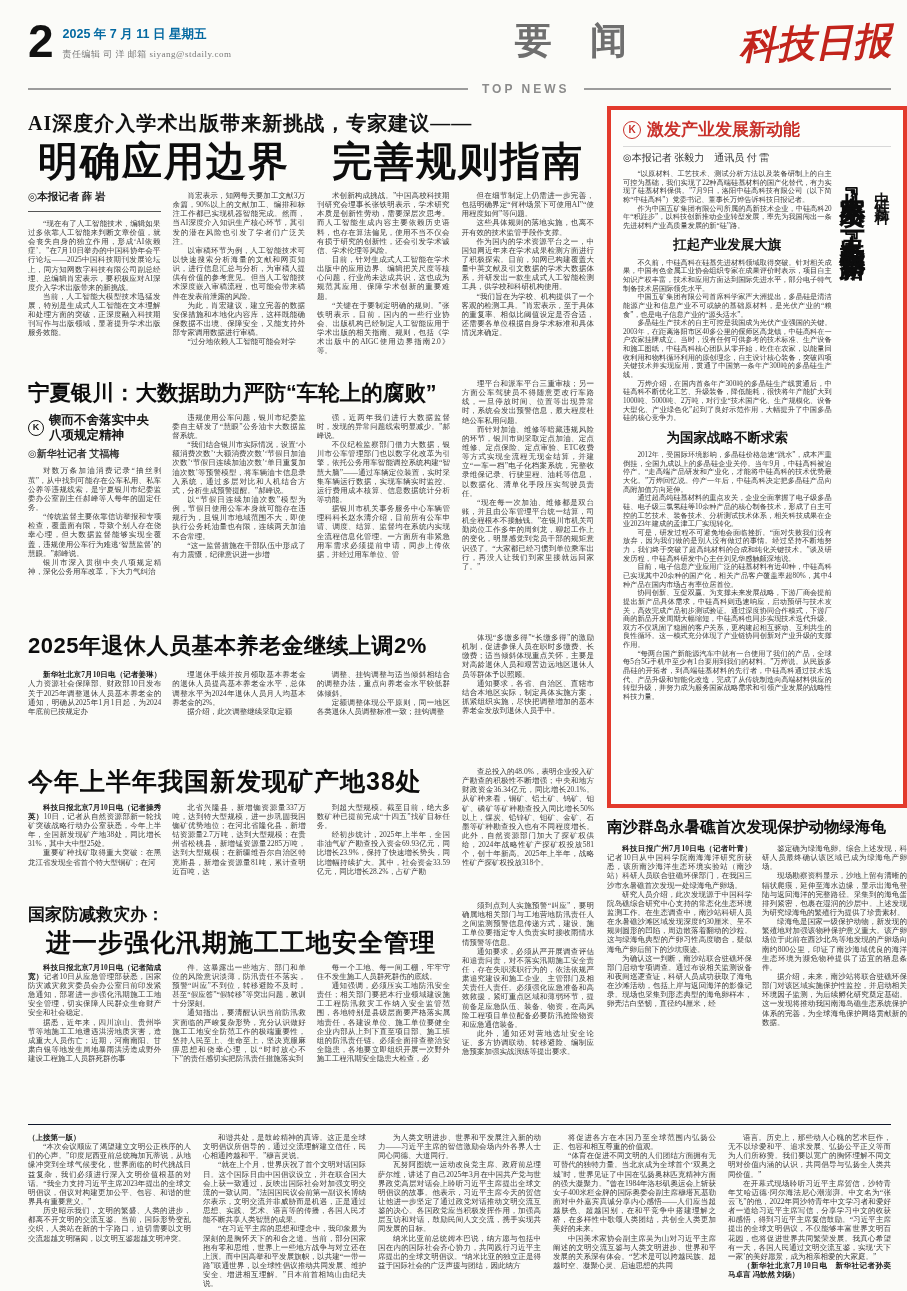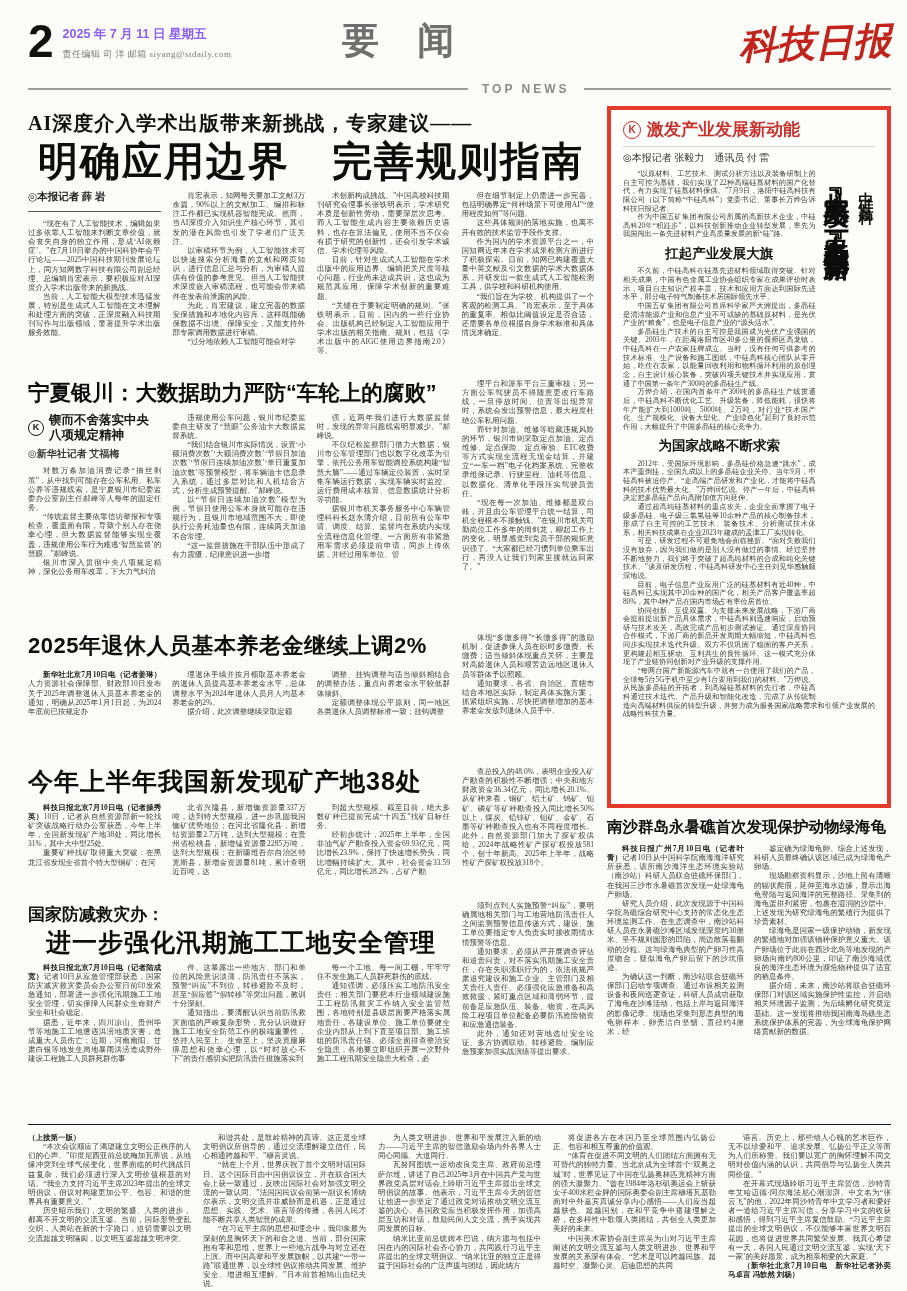--- a/index.html
+++ b/index.html
@@ -3,33 +3,33 @@
 <meta charset="utf-8">
 <style>
   html,body{margin:0;padding:0;background:#e8e8e6;}
   .page{width:907px;height:1291px;margin:0 auto;background:#fbfbf8;overflow:hidden;
         font-family:"Liberation Serif","DejaVu Serif",serif;color:#2d2d2d;box-sizing:border-box;}
   
   .header{display:flex;align-items:flex-start;padding:22px 16px 0 28px;height:56px;}
   .header-left{display:flex;gap:9px;width:300px;}
   .page-num{font-family:"Liberation Sans",sans-serif;font-weight:900;font-size:46px;line-height:.85;color:#111;}
   .date-block{padding-top:4px;}
-  .date{font-family:"Liberation Sans",sans-serif;font-weight:700;font-size:12.5px;color:#8b5cf6;}
+  .date{font-family:"Liberation Sans",sans-serif;font-weight:700;font-size:12.5px;color:#0369a1;}
   .editor-line{font-size:9px;color:#777;margin-top:5px;letter-spacing:.5px;}
-  .header-center{flex:1;text-align:left;}
+  .header-center{flex:1;text-align:right;}
   .section-title{font-family:"Liberation Sans",sans-serif;font-weight:900;font-size:37px;color:#6f6f6f;letter-spacing:14px;text-indent:14px;line-height:1;}
   .header-right{width:250px;text-align:right;padding-top:2px;}
   .masthead{font-family:"DejaVu Serif",serif;font-weight:700;font-style:italic;font-size:38px;color:#c2241c;transform:rotate(-2deg);display:inline-block;line-height:1;}
   .topnews-row{display:flex;align-items:center;padding:0 16px 0 28px;height:22px;}
   .rule{border-top:2px solid #9c9c9c;}
   .rule.left{width:440px;}
   .rule.right{flex:1;}
   .topnews{font-family:"Liberation Sans",sans-serif;font-weight:700;font-size:12px;color:#8b8b8b;letter-spacing:3px;padding:0 14px;}
   
-  .main{display:flex;gap:13px;padding:6px 16px 0 28px;height:1014px;overflow:hidden;}
+  .main{display:flex;gap:13px;padding:6px 0 0 28px;height:1014px;overflow:hidden;}
   .left-col{width:566px;overflow:hidden;}
   .right-col{flex:1;overflow:hidden;}
   .para{margin:0;text-indent:2em;text-align:justify;}
   .para.noindent{text-indent:0;font-weight:700;}
   .bodytext{font-size:7.5px;line-height:1.22;color:#3a3a3a;}
   .bcol{flex:1;overflow:hidden;}
   
   .kicker{font-size:20px;font-weight:700;color:#111;letter-spacing:1px;margin:4px 0 2px;}
   .headline-xl{font-family:"Liberation Sans",sans-serif;font-weight:900;font-size:40px;color:#0d0d0d;text-align:center;letter-spacing:2px;line-height:1.1;margin:2px 0 8px;}
   .body4{display:flex;gap:12px;height:178px;}

